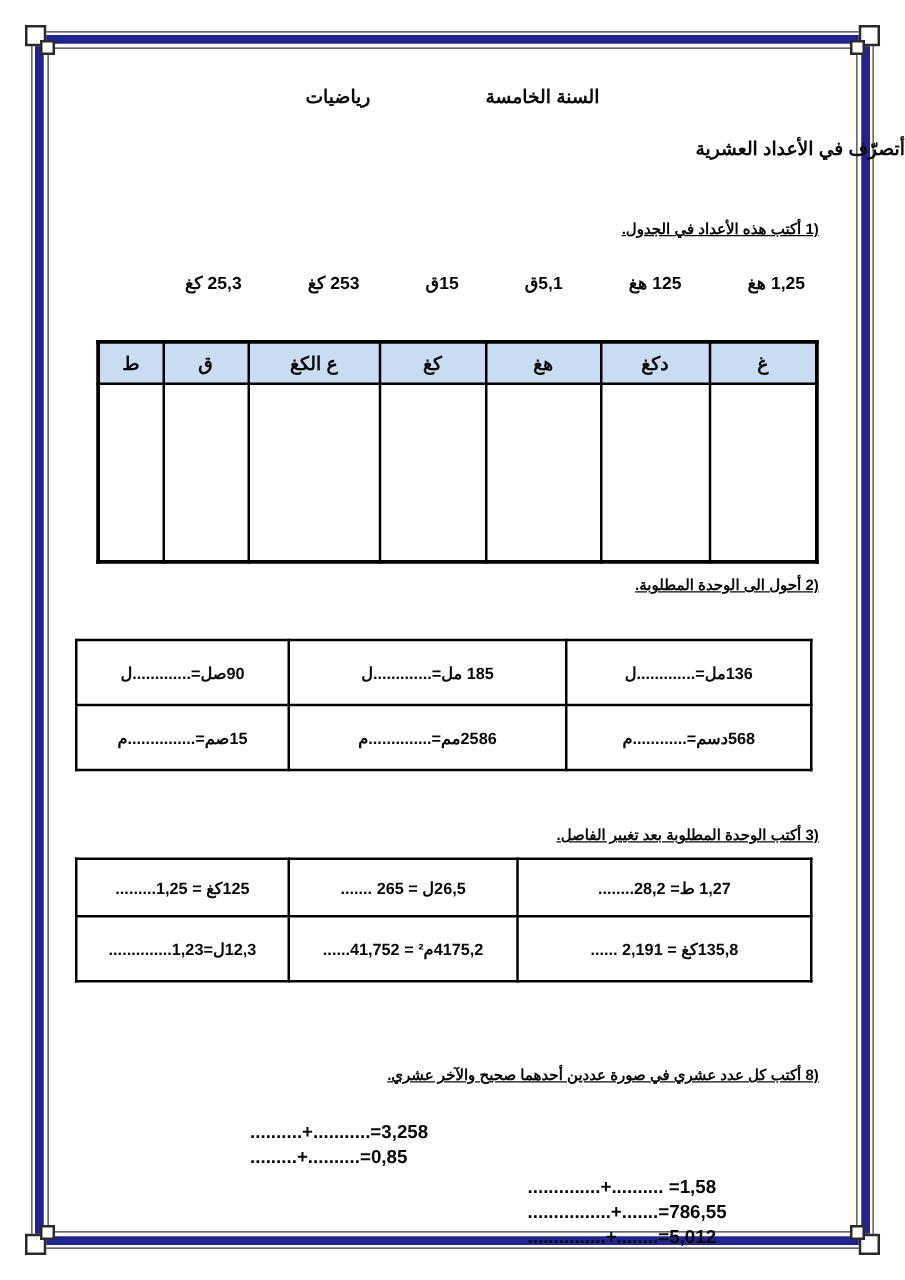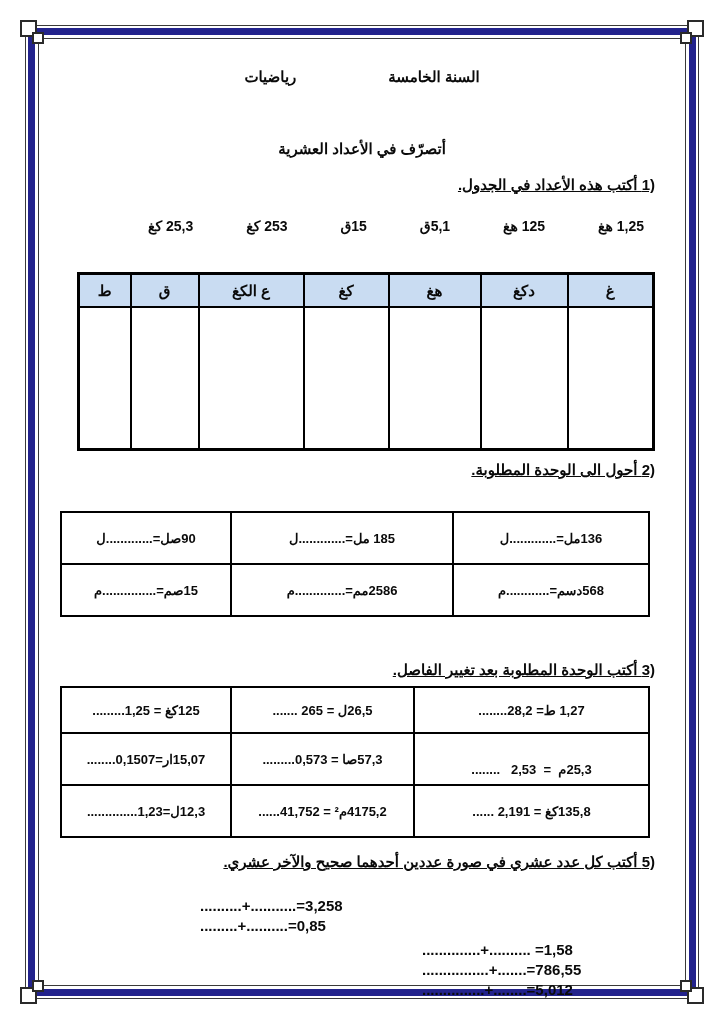--- a/index.html
+++ b/index.html
@@ -15,24 +15,24 @@
   .corner-sq{position:absolute;background:#ffffff;border:2px solid #2a2a2a;pointer-events:none;}
   .sq-big{width:13px;height:13px;}
   .sq-small{width:8px;height:8px;}
   .tl.sq-big{left:20px;top:20px;}   .tl.sq-small{left:32px;top:32px;}
   .tr.sq-big{right:20px;top:20px;}  .tr.sq-small{right:32px;top:32px;}
   .bl.sq-big{left:20px;bottom:20px;}.bl.sq-small{left:32px;bottom:32px;}
   .br.sq-big{right:20px;bottom:20px;}.br.sq-small{right:32px;bottom:32px;}
 
   
   .hline1{position:absolute;top:68px;left:0;right:0;display:flex;justify-content:center;gap:92px;font-size:15px;}
-  .hline2{position:absolute;top:110px;left:0;right:0;text-align:center;font-size:15px;margin-top:30px;}
+  .hline2{position:absolute;top:110px;left:0;right:0;font-size:15px;}
 
   
-  .sec-title{position:absolute;right:69px;font-size:15px;text-decoration:underline;white-space:nowrap;}
+  .sec-title{position:absolute;right:69px;font-size:12px;text-decoration:underline;white-space:nowrap;}
   .s1{top:176px;}
   .s2{top:461px;}
   .s3{top:661px;}
   .s4{top:853px;}
 
   
   .numbers{position:absolute;top:218px;right:80px;left:148px;display:flex;justify-content:space-between;font-size:14px;}
 
   
   table{border-collapse:collapse;table-layout:fixed;position:absolute;direction:rtl;}
@@ -142,33 +142,28 @@
       <col style="width:183px">
       <col style="width:170px">
     </colgroup>
   <tbody>
       <tr style="height:46px;">
     <td><span class="cell-txt">1,27 ط= 28,2........</span></td>
     <td><span class="cell-txt">26,5ل = 265 .......</span></td>
     <td><span class="cell-txt">125كغ = 1,25.........</span></td>
   </tr>
   <tr style="height:52px;">
-    <td class="vb"><span class="cell-txt">25,3م  =  2,53   ........</span></td>
-    <td><span class="cell-txt">57,3صا = 0,573.........</span></td>
-    <td><span class="cell-txt">15,07ار=0,1507........</span></td>
-  </tr>
-  <tr style="height:52px;">
     <td><span class="cell-txt">135,8كغ = 2,191 ......</span></td>
     <td><span class="cell-txt">4175,2م² = 41,752......</span></td>
     <td><span class="cell-txt">12,3ل=1,23..............</span></td>
   </tr>
 </tbody>
   </table>
 
-<div class="sec-title s4">‎5)‎ أكتب كل عدد عشري في صورة عددين أحدهما صحيح والآخر عشري.</div>
+<div class="sec-title s4">‎8)‎ أكتب كل عدد عشري في صورة عددين أحدهما صحيح والآخر عشري.</div>
 <div class="eq eq-right">
   <div>..............+.......... =1,58</div>
   <div>................+.......=786,55</div>
   <div>...............+........=5,012</div>
 </div>
 <div class="eq eq-left">
   <div>..........+...........=3,258</div>
   <div>.........+..........=0,85</div>
 </div>
 

